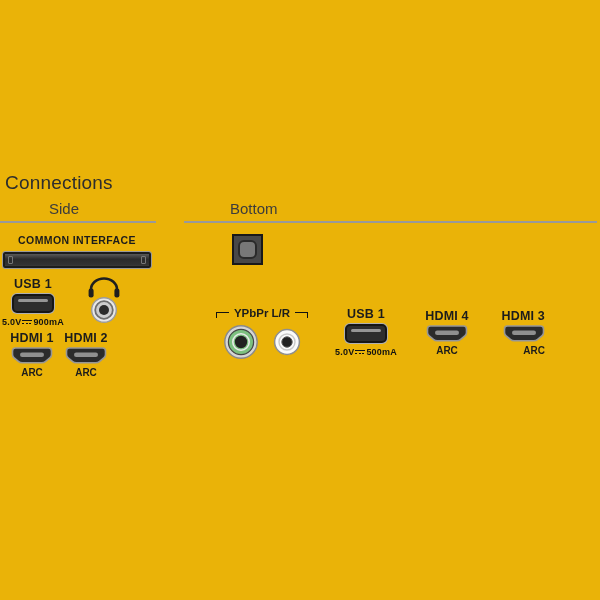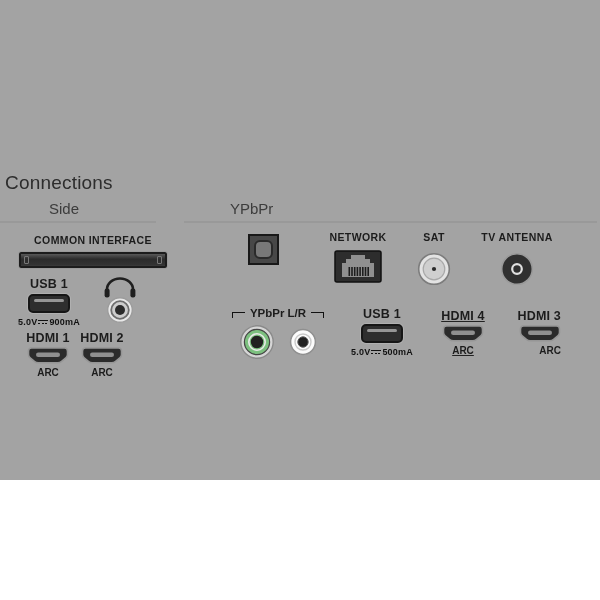--- a/index.html
+++ b/index.html
@@ -1,28 +1,28 @@
 <!DOCTYPE html>
 <html><head>
 <meta charset="utf-8">
 <style>
   html,body { margin:0; padding:0; background:#fff; }
   #canvas {
-    position:relative; width:600px; height:480px; background:#a3a3a3;
+    position:relative; width:600px; height:600px; background:#eab308;
     font-family:"Liberation Sans", sans-serif; color:#222; overflow:hidden;
   }
   .title { position:absolute; left:5px; top:172px; font-size:19px; font-weight:400; color:#2d2d2d; letter-spacing:0.2px; }
   .sec-head { position:absolute; font-size:15px; font-weight:400; color:#3c3c3c;margin-left:46px; }
   #side-head { left:3px; top:200px; }
   #bottom-head { left:184px; top:200px; }
   .rule { position:absolute; top:221px; height:2px; background:#999; }
   #side-rule { left:0; width:156px; }
   #bottom-rule { left:184px; width:413px; }
 
-  .group { position:absolute; display:flex; flex-direction:column; align-items:center;margin-left:16px; }
+  .group { position:absolute; display:flex; flex-direction:column; align-items:center; }
   .plabel { font-size:12.5px; font-weight:600; color:#1c1c1c; letter-spacing:0.2px; white-space:nowrap; }
   .slabel { font-size:10.5px; font-weight:600; color:#1c1c1c; letter-spacing:0.4px; line-height:1.25; text-align:center; white-space:nowrap; }
   .arc { font-size:10px; font-weight:600; color:#1c1c1c; margin-top:2px; }
   .power { font-size:9px; font-weight:bold; color:#111; display:flex; align-items:center; white-space:nowrap; margin-top:4px; letter-spacing:0.2px; }
   .dc-icon { display:inline-block; width:10px; height:6px; margin:0 1px; position:relative; }
   .dc-icon::before { content:""; position:absolute; left:0; right:0; top:0.5px; height:1.6px; background:#111; }
   .dc-icon::after { content:""; position:absolute; left:0; right:0; top:3.6px; height:1.6px;
     background:repeating-linear-gradient(90deg,#111 0 2px, transparent 2px 3.6px); }
 
   
@@ -59,34 +59,34 @@
   #g-hdmi1 { left:8px;   top:331px; width:48px;  }
   #g-hdmi2 { left:62px;  top:331px; width:48px;  }
 
   #g-dao   { left:207px; top:231px; width:80px;  }
   #g-net   { left:312px; top:231px; width:60px;  }
   #g-sat   { left:399px; top:231px; width:38px;  }
   #g-ant   { left:460px; top:231px; width:82px;  }
 
   #g-ypbpr { left:210px; top:307px; width:104px;justify-content:flex-end; }
   #g-usb2  { left:337px; top:307px; width:58px;  }
-  #g-hdmi4 { left:423px; top:309px; width:48px;text-decoration:underline;  }
+  #g-hdmi4 { left:423px; top:309px; width:48px;  }
   #g-hdmi3 { left:497px; top:309px; width:48px;align-items:flex-end;  }
 </style>
 </head>
 <body>
 
 <div id="canvas">
 
   <div class="title">Connections</div>
 
   <div class="sec-head" id="side-head">Side</div>
   <div class="rule" id="side-rule"></div>
 
-  <div class="sec-head" id="bottom-head">YPbPr</div>
+  <div class="sec-head" id="bottom-head">Bottom</div>
   <div class="rule" id="bottom-rule"></div>
 
   <div class="group" id="g-ci">
     <div class="slabel">COMMON INTERFACE</div>
     <div class="ci-slot">
       <span class="ci-tick left"></span>
       <span class="ci-tick right"></span>
     </div>
   </div>
 
@@ -128,52 +128,22 @@
       <path d="M4.5 1 H37.5 C39.4 1 40.5 2.1 40.5 4 V7.6 C40.5 9 39.9 10 38.8 10.9 L34.6 14.3 C33.4 15.3 32.2 15.7 30.6 15.7 H11.4 C9.8 15.7 8.6 15.3 7.4 14.3 L3.2 10.9 C2.1 10 1.5 9 1.5 7.6 V4 C1.5 2.1 2.6 1 4.5 1 Z" fill="#2b2b2b" stroke="#969696" stroke-width="1.6"></path>
       <rect x="9" y="5.6" width="24" height="4.4" rx="2.2" fill="#8f8f8f"></rect>
     </svg>
     <div class="arc">ARC</div>
   </div>
 
   <div class="group" id="g-dao">
     <div class="optical"></div>
   </div>
 
-  <div class="group" id="g-net">
-    <div class="slabel">NETWORK</div>
-    <svg class="mt6" width="48" height="33" viewBox="0 0 48 33">
-      <rect x="1" y="1" width="46" height="31" rx="2" fill="#2d2d2d" stroke="#101010" stroke-width="1.5"></rect>
-      <path d="M17 5 H31 V9 H36 V13 H40 V27 H8 V13 H12 V9 H17 Z" fill="#909090"></path>
-      <rect x="14.5" y="17" width="1.6" height="9" fill="#1d1d1d"></rect>
-      <rect x="17.2" y="17" width="1.6" height="9" fill="#1d1d1d"></rect>
-      <rect x="19.9" y="17" width="1.6" height="9" fill="#1d1d1d"></rect>
-      <rect x="22.6" y="17" width="1.6" height="9" fill="#1d1d1d"></rect>
-      <rect x="25.3" y="17" width="1.6" height="9" fill="#1d1d1d"></rect>
-      <rect x="28.0" y="17" width="1.6" height="9" fill="#1d1d1d"></rect>
-      <rect x="30.7" y="17" width="1.6" height="9" fill="#1d1d1d"></rect>
-      <rect x="33.4" y="17" width="1.6" height="9" fill="#1d1d1d"></rect>
-    </svg>
-  </div>
 
-  <div class="group" id="g-sat">
-    <div class="slabel">SAT</div>
-    <svg class="mt8" width="34" height="34" viewBox="0 0 34 34">
-      <circle cx="17" cy="17" r="15.3" fill="#e3e3e3" stroke="#7d7d7d" stroke-width="1.6"></circle>
-      <circle cx="17" cy="17" r="10.8" fill="#cfcfcf" stroke="#a8a8a8" stroke-width="1.2"></circle>
-      <circle cx="17" cy="17" r="2.1" fill="#2a2a2a"></circle>
-    </svg>
-  </div>
 
-  <div class="group" id="g-ant">
-    <div class="slabel">TV ANTENNA</div>
-    <svg class="mt8" width="34" height="34" viewBox="0 0 34 34">
-      <circle cx="17" cy="17" r="15.3" fill="#303030" stroke="#9a9a9a" stroke-width="1.6"></circle>
-      <circle cx="17" cy="17" r="4.8" fill="none" stroke="#e0e0e0" stroke-width="2.2"></circle>
-    </svg>
-  </div>
 
   <div class="group" id="g-ypbpr">
     <div class="ylabel-row">
       <span class="bracket bl"></span>
       <span>YPbPr L/R</span>
       <span class="bracket br"></span>
     </div>
     <div class="jacks-row">
       <svg width="36" height="36" viewBox="0 0 36 36">
         <circle cx="18" cy="18" r="16.2" fill="#d6d6d6" stroke="#8a8a8a" stroke-width="1.4"></circle>

